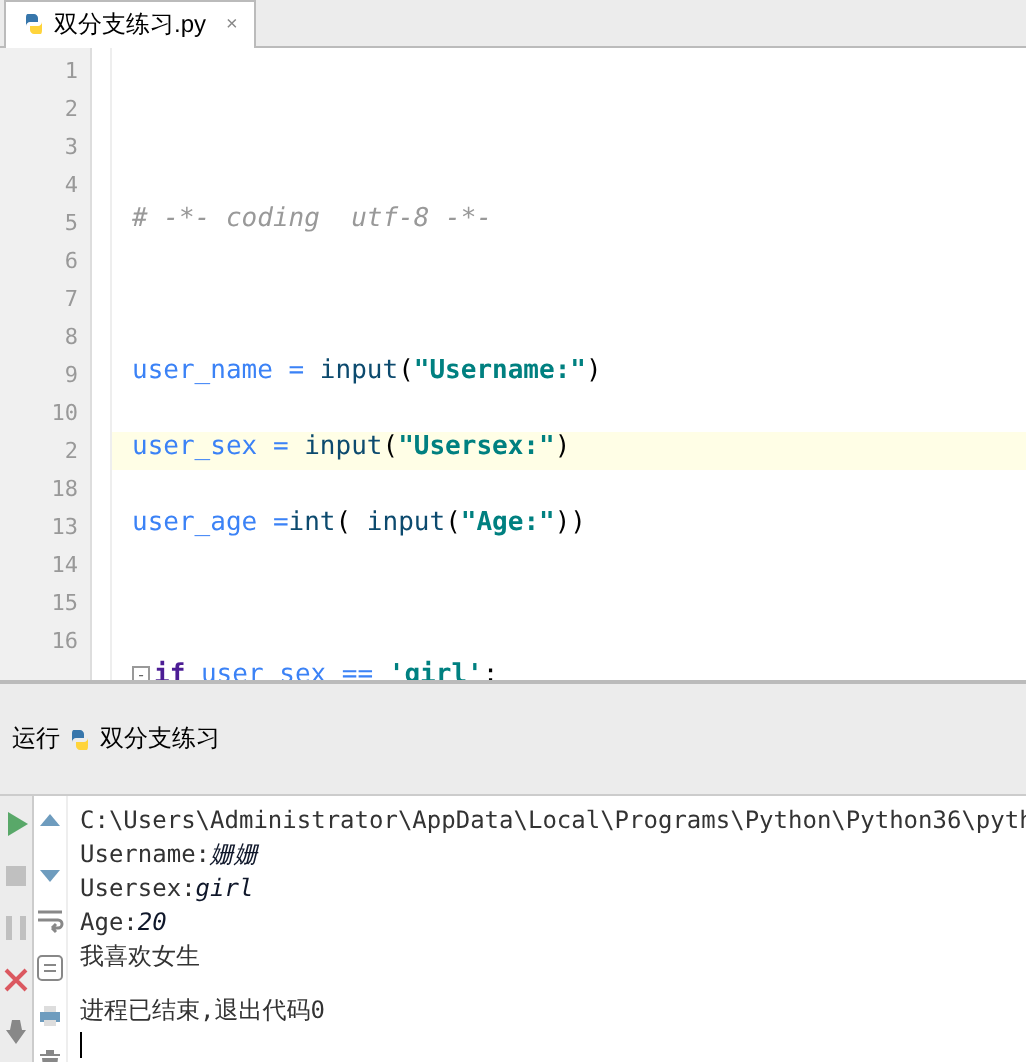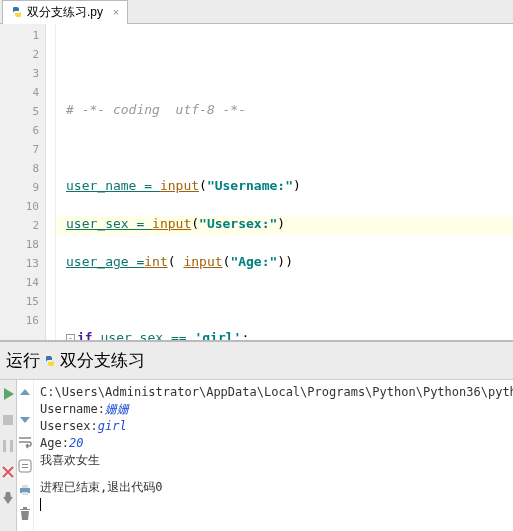--- a/index.html
+++ b/index.html
@@ -10,33 +10,33 @@
 .editor-area { flex: 0 0 auto; display: flex; background: #fff; height: 316px; overflow: hidden; }
 .gutter { width: 46px; background: #f0f0f0; border-right: 1px solid #ddd; text-align: right; color: #999; font-size: 11px; line-height: 19px; padding: 2px 6px 0 0; }
 .gutter-line { height: 19px; }
 .fold-gutter { width: 10px; background: #fff; border-right: 1px solid #eee; }
 .code { flex: 1; padding: 0 0 0 10px; font-size: 13px; line-height: 19px; white-space: pre; position: relative; }
 .code-line { height: 19px; }
 .hl-line { background: #fffee6; position: absolute; left: 0; right: 0; height: 19px; z-index: 0; }
 .code-content { position: relative; z-index: 1; }
 .c-comment { color: #999; font-style: italic; }
 .c-kw { color: #4c1d95; font-weight: bold; }
-.c-builtin { color: #a16207; text-decoration: underline; }
+.c-builtin { color: #0c4a6e; }
 .c-str { color: #008080; font-weight: bold; }
-.c-ident { color: #0f766e; text-decoration: underline; }
+.c-ident { color: #3b82f6; }
 .fold-marker { display: inline-block; width: 9px; height: 9px; border: 1px solid #999; background: #fff; color: #666; font-size: 8px; line-height: 7px; text-align: center; margin-right: 2px; vertical-align: 1px; }
 .run-panel { border-top: 2px solid #bbb; background: #ececec; flex: 1; display: flex; flex-direction: column; }
-.run-header { padding: 7px 6px; font-family: "Segoe UI","Microsoft YaHei", sans-serif; font-size: 17px; display: flex; align-items: center; gap: 4px; border-bottom: 1px solid #ccc; }
+.run-header { padding: 19px 6px; font-family: "Segoe UI","Microsoft YaHei", sans-serif; font-size: 12px; display: flex; align-items: center; gap: 4px; border-bottom: 1px solid #ccc; }
 .run-body { flex: 1; display: flex; background: #fff; }
 .tool-col { width: 25px; background: #ececec; border-right: 1px solid #ccc; display: flex; flex-direction: column; align-items: center; padding-top: 6px; gap: 10px; }
 .tool-col2 { width: 28px; background: #fff; border-right: 1px solid #eee; display: flex; flex-direction: column; align-items: center; padding-top: 6px; gap: 8px; }
 .tool-icon { width: 16px; height: 16px; cursor: pointer; }
 .console { flex: 1; padding: 4px 6px; font-size: 12px; line-height: 17px; font-family: "Consolas","Microsoft YaHei", monospace; color: #333; }
 .con-path { color: #333; }
-.con-input { color: #1d4ed8; font-style: italic; }
+.con-input { color: #0f172a; font-style: italic; }
 .con-exit { color: #333; }
 .cursor { display: inline-block; width: 1px; height: 13px; background: #000; vertical-align: middle; }
 .py-icon { width: 12px; height: 12px; }
 </style>
 </head>
 <body>
 
 <div class="tab-bar">
   <div class="tab">
     <svg class="py-icon" viewBox="0 0 12 12">

